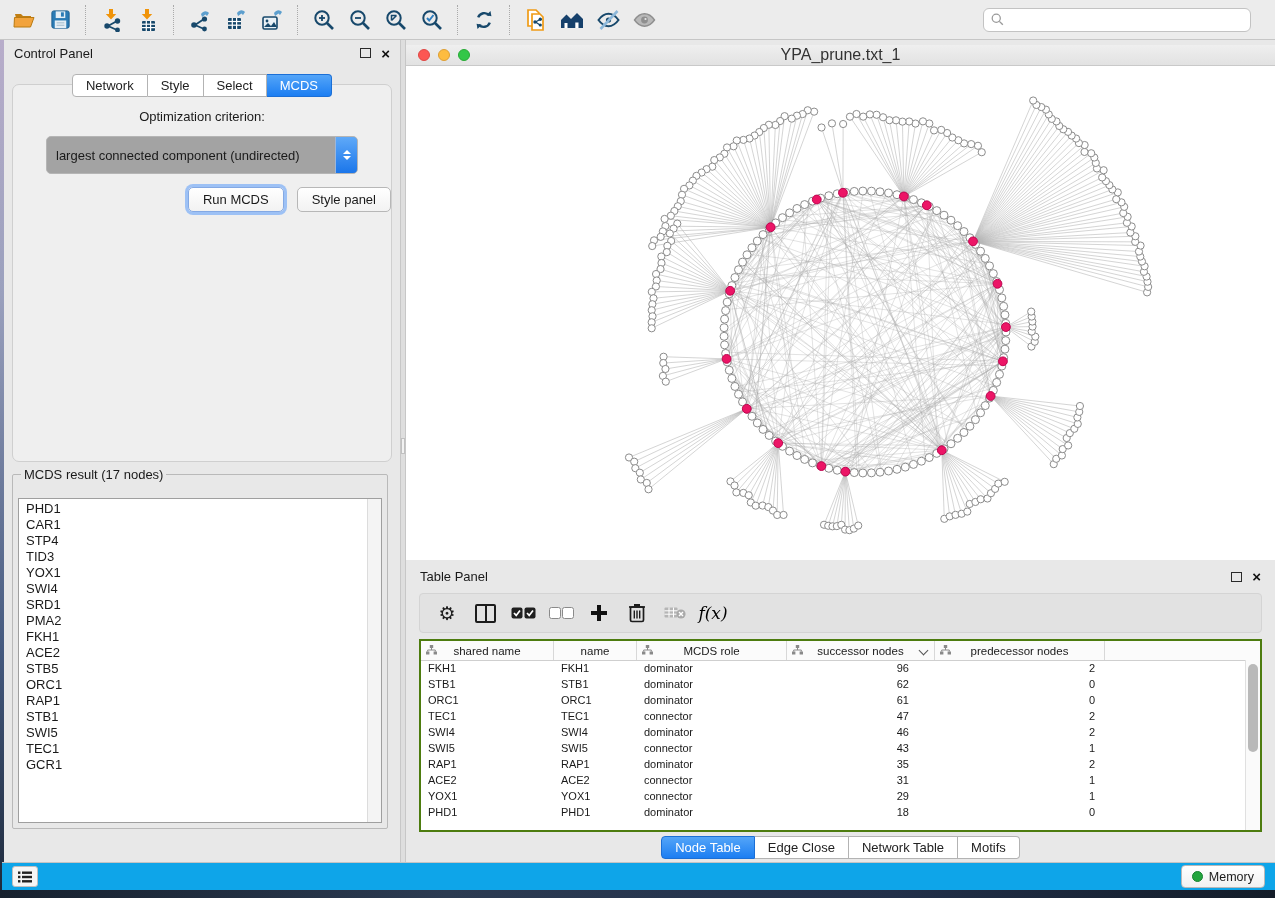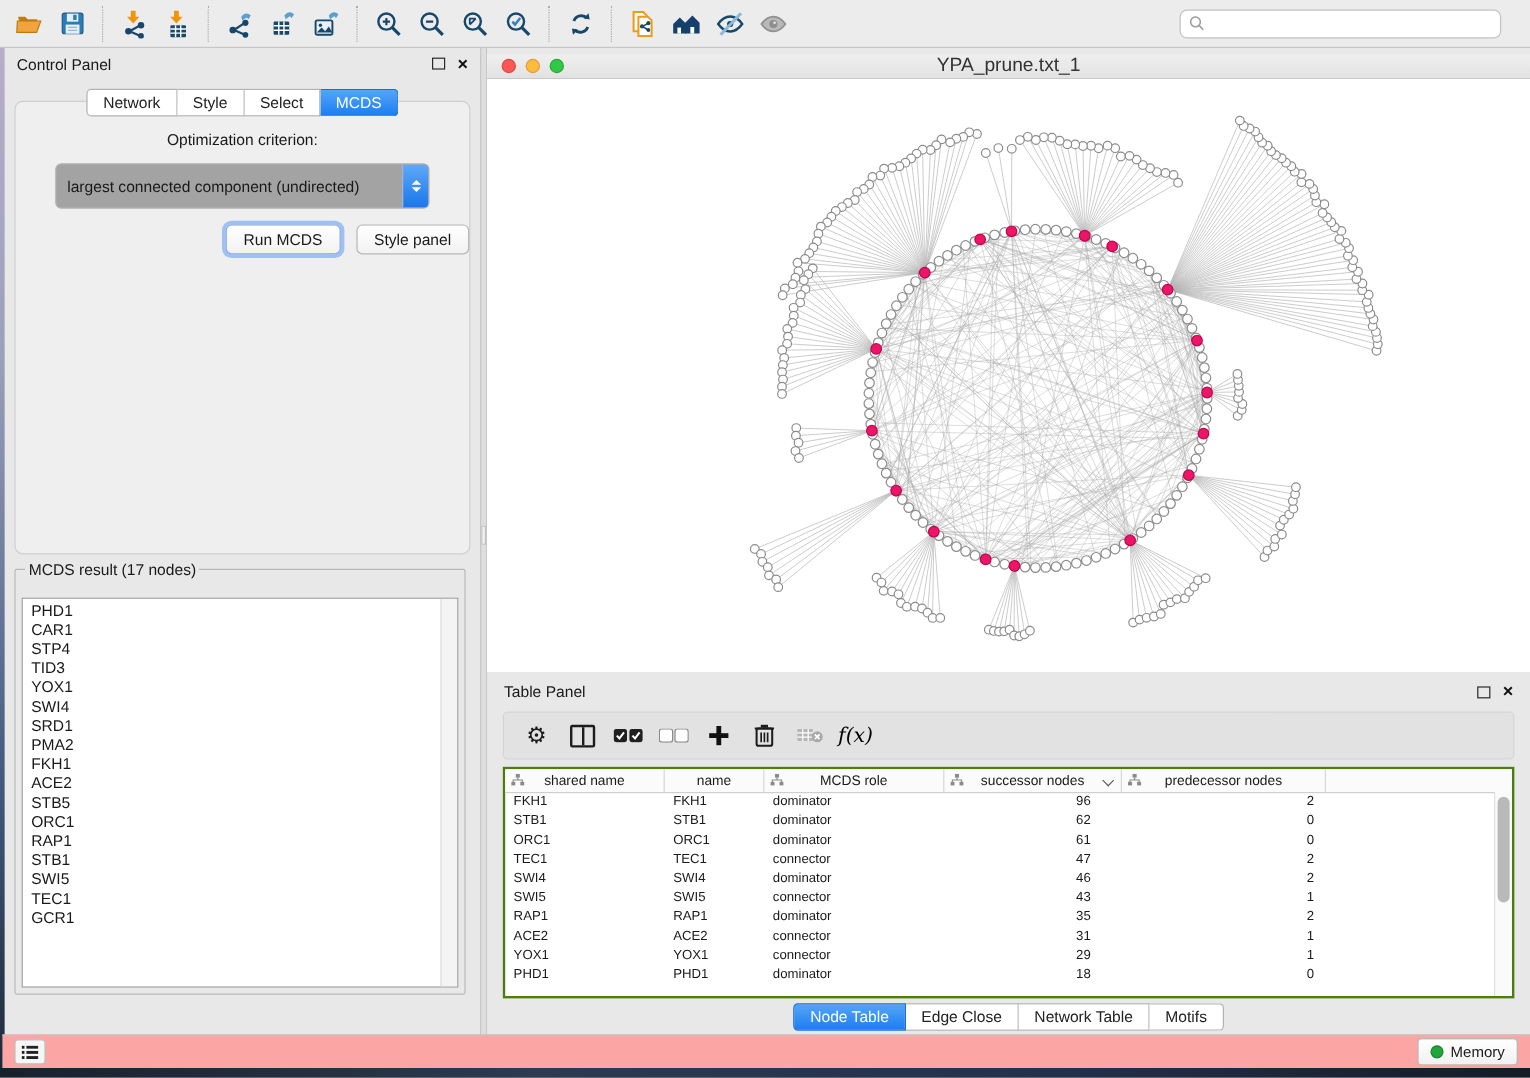--- a/index.html
+++ b/index.html
@@ -90,21 +90,21 @@
             border-bottom:1.5px solid #555;transform:rotate(45deg);}
   .tbody{position:absolute;top:19px;left:0;right:14px;bottom:0;}
   .trow{display:grid;grid-template-columns:133px 83px 150px 148px 170px 1fr;height:16px;align-items:center;}
   .tcell{padding-left:7px;white-space:nowrap;}
   .tcell.c3{text-align:right;padding-right:26px;padding-left:0;}
   .tcell.c4{text-align:right;padding-right:10px;padding-left:0;}
   .tscroll{position:absolute;top:19px;right:0;bottom:0;width:14px;background:#fafafa;border-left:1px solid #e0e0e0;}
   .tthumb{position:absolute;left:2px;right:2px;top:4px;height:88px;background:#b9b9b9;border-radius:5px;}
   .tp-tabs{margin-top:4px;display:flex;justify-content:center;}
   
-  #status-bar{position:absolute;left:2px;right:0;bottom:8px;height:28px;background:#fca5a5;border-top:1px solid #c4c4c4;
+  #status-bar{position:absolute;left:2px;right:0;bottom:8px;height:28px;background:#0ea5e9;border-top:1px solid #c4c4c4;
               display:flex;align-items:center;padding:0 10px;box-sizing:border-box;}
   .list-btn{width:24px;height:19px;background:#f6f6f6;border:1px solid #bfbfbf;border-radius:3px;
             display:flex;align-items:center;justify-content:center;}
   .mem-btn{margin-left:auto;height:21px;background:linear-gradient(#ffffff,#f1f1f1);border:1px solid #b9b9b9;border-radius:4px;
            display:flex;align-items:center;gap:6px;padding:0 10px;font-size:12.5px;}
   .mem-dot{width:11px;height:11px;border-radius:50%;background:#23a53e;border:1px solid #178230;box-sizing:border-box;}
 </style>
 </head>
 <body>
 

